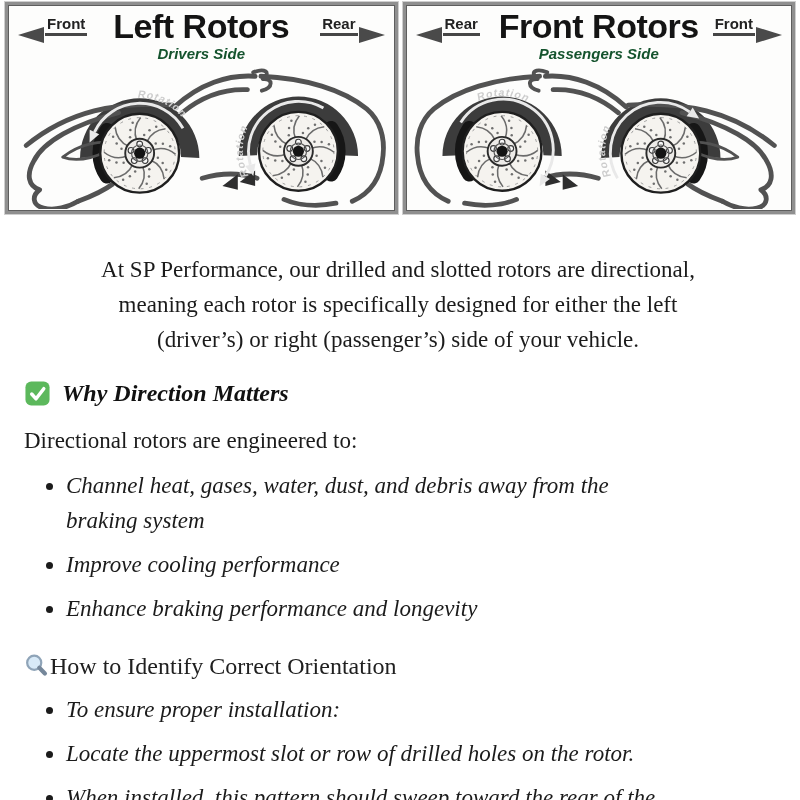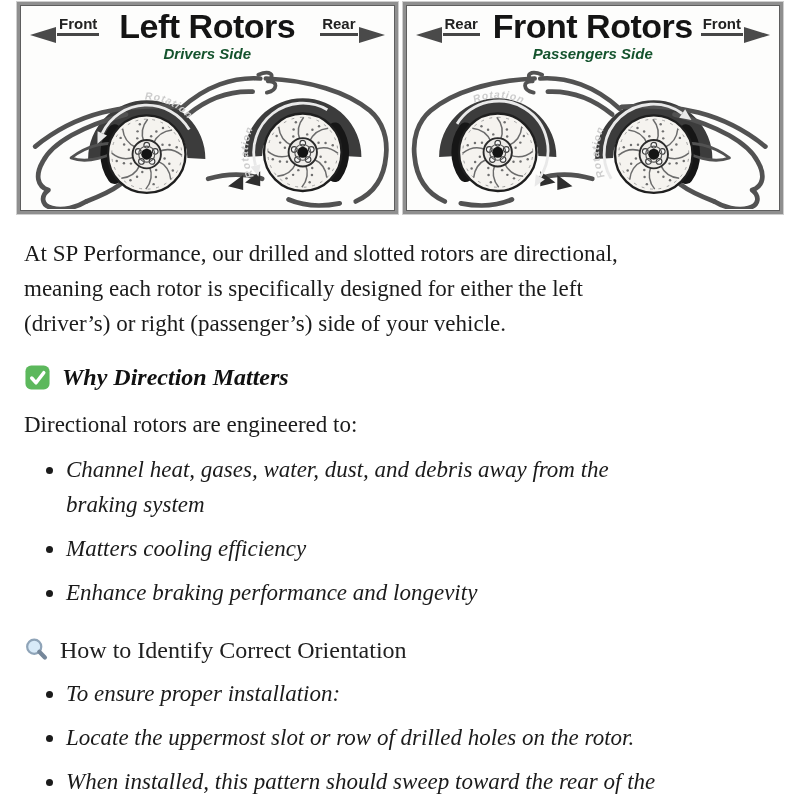--- a/index.html
+++ b/index.html
@@ -1,19 +1,19 @@
 <!DOCTYPE html>
 <html><head>
 <meta charset="utf-8">
 <style>
   html,body{margin:0;padding:0;background:#fff;}
   body{width:800px;font-family:"Liberation Serif",serif;color:#1b1b1b;}
 
   
-  .diagram{display:flex;gap:5px;padding:2px 17px;background:#fff;}
+  .diagram{display:flex;gap:5px;padding:2px 5px;background:#fff;}
   .panel{flex:1;height:206px;border:3px solid #8f8f8f;
          box-shadow:inset 0 0 0 1px #5e5e5e, 0 0 0 1px #cfcfcf;
          overflow:hidden;background:#fdfdfc;position:relative;}
   .phead{position:relative;height:52px;}
   .ptitle-wrap{text-align:center;padding-top:4px;}
   .ptitle{font-family:"Liberation Sans",sans-serif;font-weight:800;font-size:34px;
           letter-spacing:-.5px;color:#141414;line-height:1.05;}
   .psub{font-family:"Liberation Sans",sans-serif;font-weight:700;font-style:italic;
         font-size:15px;color:#14532d;}
   .edge{position:absolute;top:10px;display:flex;align-items:flex-end;gap:1px;}
@@ -29,27 +29,27 @@
 
   .warc{fill:none;stroke:#e9e9e9;stroke-width:3;}
   .ahead{fill:#e9e9e9;}
   .rot-text{font-family:"Liberation Sans",sans-serif;font-style:italic;font-weight:700;
             font-size:11px;fill:#cdcdcd;letter-spacing:1px;}
 
   
   main{padding:12px 28px 10px 24px;}
   p,li{font-size:23px;line-height:1.53;color:#1b1b1b;}
   .pre{white-space:pre-line;}
-  p.intro{margin:8px 0 16px;}
+  p.intro{margin:24px 0 16px;text-align:center;}
   h2.why{display:flex;align-items:center;gap:11px;font-size:24px;font-weight:700;
          color:#111;margin:22px 0 10px;font-style:italic;}
   p.lead{margin:16px 0 4px;}
   ul{margin:10px 0 16px;padding-left:42px;}
   li{margin:3px 0 9px;font-style:italic;}
-  h3.how{display:flex;align-items:center;gap:10px;font-size:24px;font-weight:400;
+  h3.how{display:flex;align-items:center;gap:0;font-size:24px;font-weight:400;
          color:#202020;margin:26px 0 12px;}
   .emoji{width:27px;height:27px;flex:0 0 auto;}
 </style>
 </head>
 <body>
 
 <svg width="0" height="0" style="position:absolute" aria-hidden="true">
   <defs>
     <g id="rotor">
       <circle r="41" fill="#f5f3ef" stroke="#1f1f1f" stroke-width="2.5"></circle>
@@ -198,21 +198,21 @@
       <path d="M 8,14.5 L 12.5,19.5 L 20.5,9" stroke="#ffffff" stroke-width="3.6" fill="none" stroke-linecap="round" stroke-linejoin="round"></path>
     </svg>
     <span>Why Direction Matters</span>
   </h2>
 
   <p class="lead">Directional rotors are engineered to:</p>
 
   <ul>
     <li class="pre">Channel heat, gases, water, dust, and debris away from the
 braking system</li>
-    <li class="pre">Matters cooling efficiency</li>
+    <li class="pre">Improve cooling performance</li>
     <li class="pre">Enhance braking performance and longevity</li>
   </ul>
 
   <h3 class="how">
     <svg class="emoji" viewBox="0 0 28 28" style="width:26px;height:26px">
       <circle cx="11" cy="10.5" r="7.6" fill="#d8eaf8" stroke="#8fa4b8" stroke-width="2.4"></circle>
       <path d="M 16.5,16 L 22.5,22" stroke="#75879a" stroke-width="4.6" stroke-linecap="round"></path>
     </svg>
     <span>How to Identify Correct Orientation</span>
   </h3>

